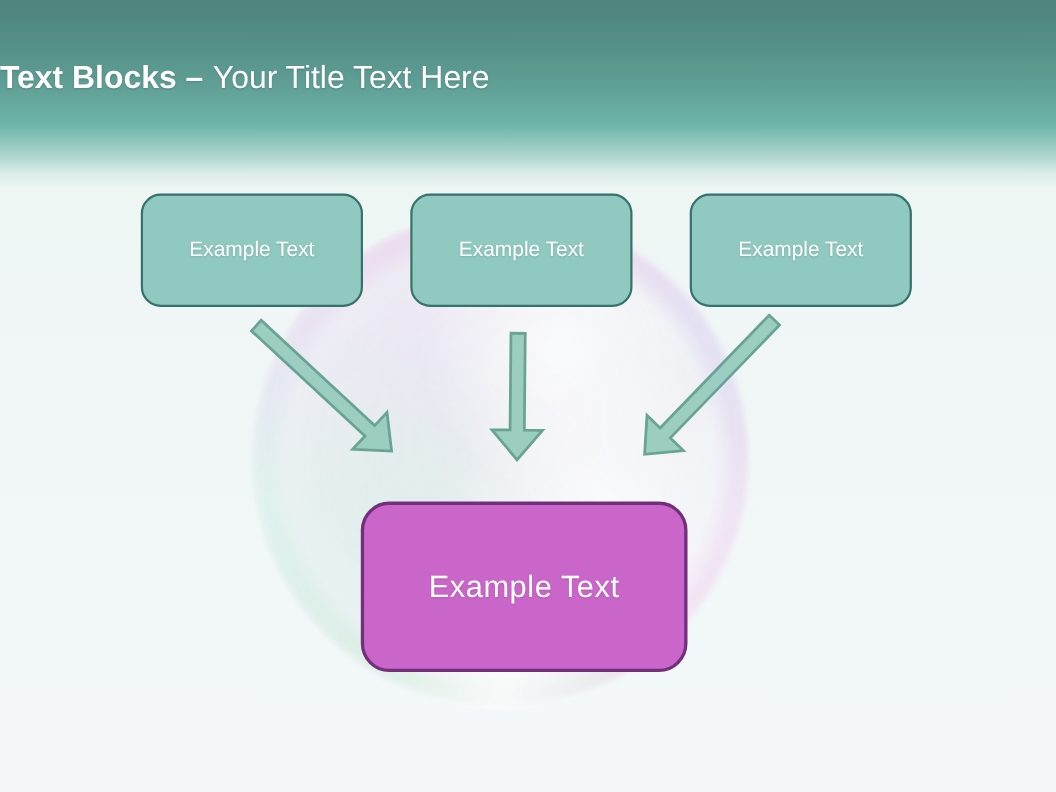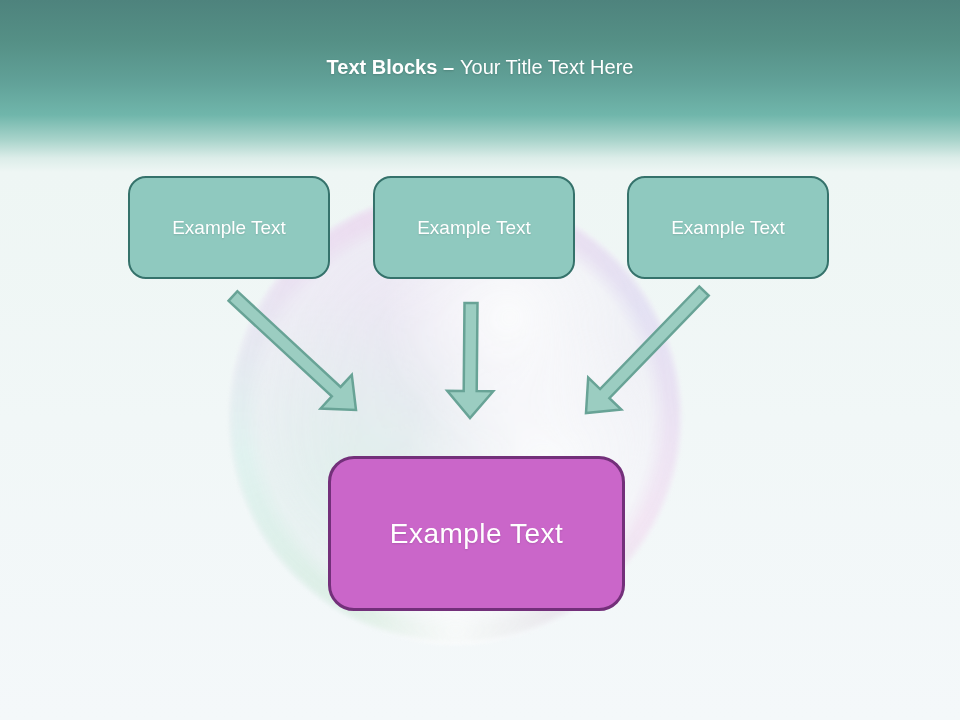--- a/index.html
+++ b/index.html
@@ -17,23 +17,22 @@
       #dcede9 158px,
       #eef6f4 172px,
       #f1f7f7 420px,
       #f4f8fa 720px);
   }
 
   
   .title {
     position: absolute;
     top: 56px; left: 0; width: 100%;
-    text-align: center;
     color: #ffffff;
-    font-size: 20px;
+    font-size: 29px;
     line-height: 1.1;
     text-shadow: 0 1px 2px rgba(0,0,0,0.15);
     white-space: nowrap;
   }
   .title .bold { font-weight: 700; margin-right: 0.3em; }
   .title .regular { font-weight: 400; }
 
   
   .bubble {
     position: absolute;

